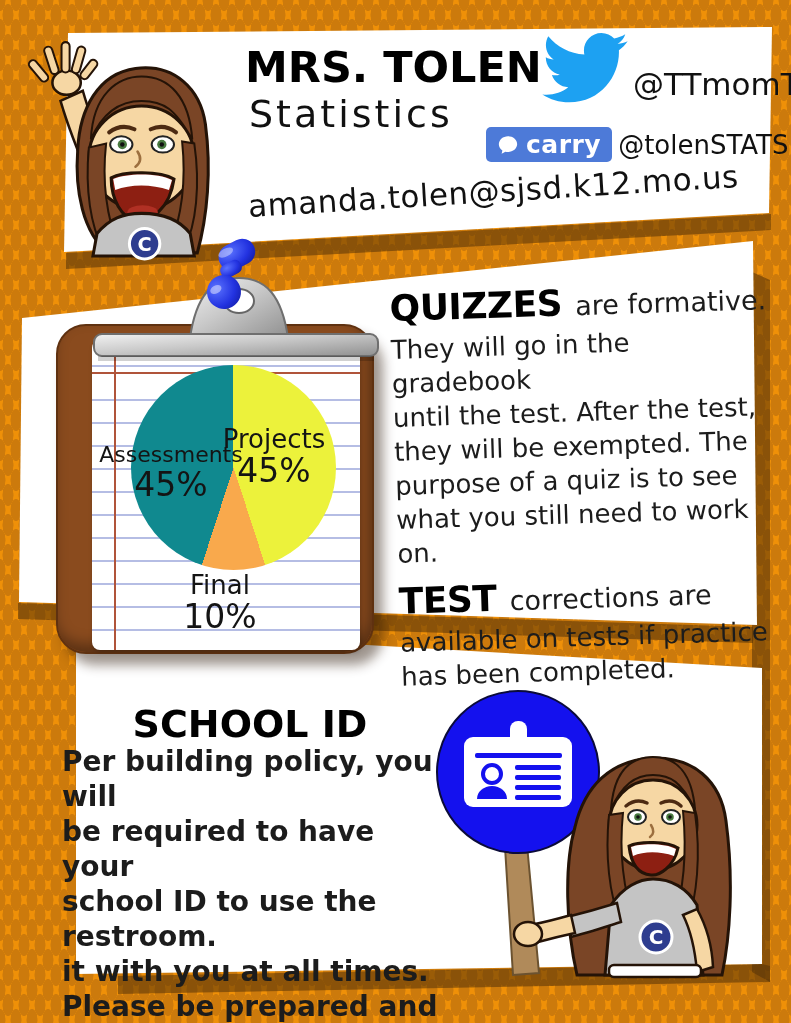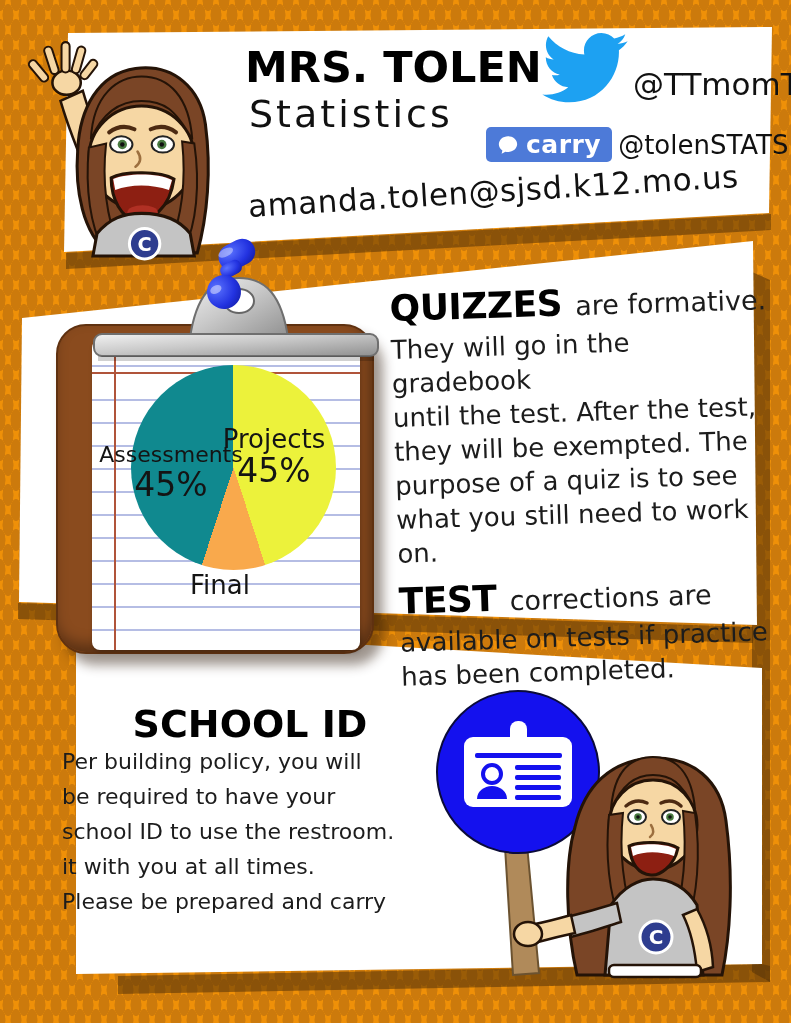--- a/index.html
+++ b/index.html
@@ -69,21 +69,21 @@
   .grade-block{left:389px;top:288px;width:382px;transform:rotate(-1.8deg);transform-origin:left top;color:var(--ink);}
   .g-headline{margin-bottom:4px;}
   .g-headline .chunk{font-size:36px;}
   .g-headline .intro{font-size:27px;margin-left:8px;}
   .g-line{font-size:26px;line-height:34px;}
   .g-gap{height:10px;}
 
   
   .sid-heading{left:70px;top:702px;width:360px;text-align:center;font-size:38px;font-weight:800;color:#000;letter-spacing:0;}
   .sid-lines{left:62px;top:744px;width:390px;color:var(--ink);}
-  .sid-lines div{font-size:22px;line-height:35px;}
+  .sid-lines div{font-size:28px;line-height:35px;font-weight:bold;}
 
   svg{display:block;overflow:visible;}
 </style>
 </head>
 <body>
 
 <div class="stage">
 
   <div class="layer shadow1"></div>
   <div class="layer shadow2r"></div>
@@ -167,20 +167,21 @@
     <div class="pie-label lab-projects">
       <div class="pl-name">Projects</div>
       <div class="pl-pct">45%</div>
     </div>
     <div class="pie-label lab-assessments">
       <div class="pl-name-sm">Assessments</div>
       <div class="pl-pct">45%</div>
     </div>
     <div class="pie-label lab-final">
       <div class="pl-name">Final</div>
+      <div class="pl-pct">10%</div>
     </div>
   </div>
 
   <svg class="abs" style="left:92px;top:268px;width:288px;height:96px" viewBox="0 0 288 96">
     <defs>
       <linearGradient id="silver" x1="0" y1="0" x2="1" y2="1">
         <stop offset="0" stop-color="#f2f2f2"></stop>
           <stop offset=".45" stop-color="#c9c9c9"></stop>
           <stop offset="1" stop-color="#8f8f8f"></stop>
       </linearGradient>

